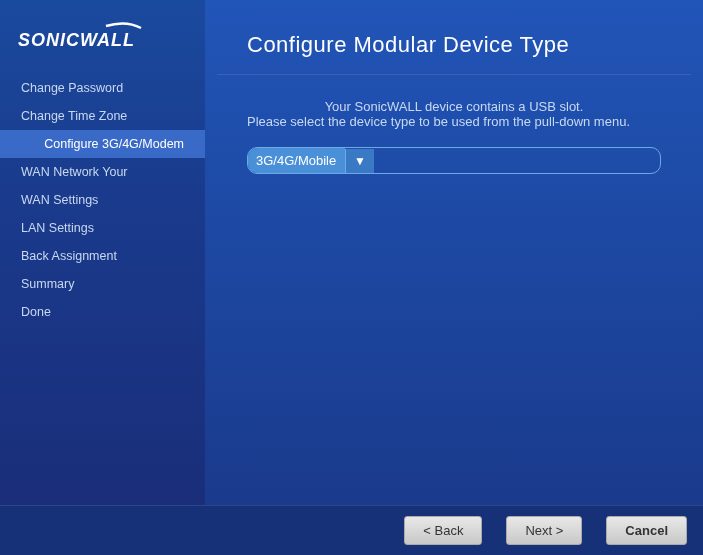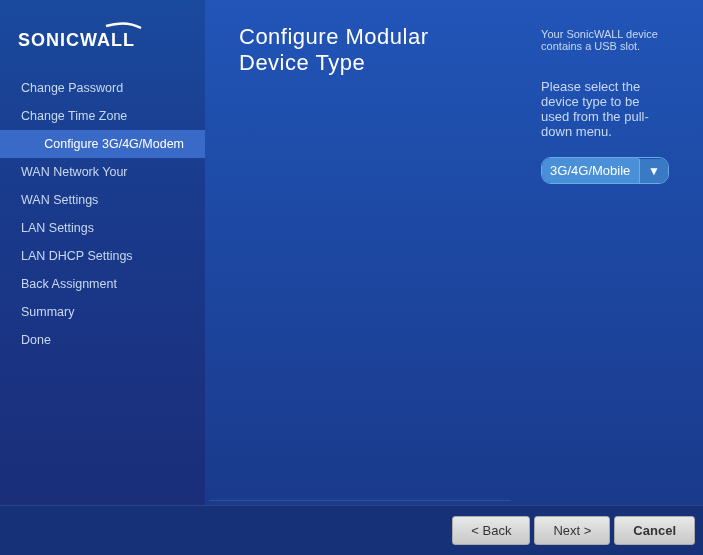--- a/index.html
+++ b/index.html
@@ -32,20 +32,21 @@
     .logo-area {
       padding: 18px 16px 16px 16px;
       display: flex;
       align-items: center;
     }
 
     .sonicwall-logo {
       color: white;
       font-size: 22px;
       font-weight: bold;
+      font-style: italic;
       letter-spacing: 1px;
       display: flex;
       align-items: center;
       gap: 4px;
     }
 
     .nav-items {
       list-style: none;
       margin-top: 4px;
     }
@@ -61,22 +62,22 @@
       background: #3a6ac8;
       color: white;
       text-align: right;
     }
 
     
     .main-content {
       flex: 1;
       background: linear-gradient(to bottom, #2255b8 0%, #1e4daa 30%, #1a3a8c 100%);
       display: flex;
-      flex-direction: row;
-      padding: 4px;
+      flex-direction: column;
+      padding: 12px;
     }
 
     .page-title-area {
       padding: 20px 30px 16px 30px;
       border-bottom: 1px solid rgba(255,255,255,0.1);
     }
 
     .page-title {
       color: white;
       font-size: 22px;
@@ -84,22 +85,23 @@
       letter-spacing: 0.5px;
     }
 
     .content-body {
       flex: 1;
       padding: 24px 30px;
     }
 
     .info-text-1 {
       color: #c8d8f0;
-      font-size: 11px;
-      margin-bottom: 27px;
+      font-size: 13px;
+      margin-bottom: 0;
+      text-align: center;
     }
 
     .info-text-2 {
       color: #c8d8f0;
       font-size: 13px;
       margin-bottom: 18px;
     }
 
     .select-container {
       display: flex;
@@ -129,24 +131,24 @@
       font-size: 12px;
       border-left: 1px solid #6aaae8;
       cursor: pointer;
       display: flex;
       align-items: center;
       justify-content: center;
     }
 
     
     .footer {
-      padding: 10px 8px;
+      padding: 10px 16px;
       display: flex;
       justify-content: flex-end;
-      gap: 4px;
+      gap: 24px;
       background: rgba(0,0,0,0.15);
       border-top: 1px solid rgba(255,255,255,0.1);
     }
 
     .btn {
       padding: 6px 18px;
       font-size: 13px;
       cursor: pointer;
       border-radius: 3px;
       border: 1px solid;
@@ -183,21 +185,20 @@
       </div>
     </div>
 
     <ul class="nav-items">
     <li class="nav-item">Change Password</li>
         <li class="nav-item">Change Time Zone</li>
         <li class="nav-item active">Configure 3G/4G/Modem</li>
         <li class="nav-item">WAN Network Your</li>
         <li class="nav-item">WAN Settings</li>
         <li class="nav-item">LAN Settings</li>
-        <li class="nav-item">LAN DHCP Settings</li>
         <li class="nav-item">Back Assignment</li>
         <li class="nav-item">Summary</li>
         <li class="nav-item">Done</li>
       </ul>
   </div>
 
   <div class="main-content">
     <div class="page-title-area">
       <h1 class="page-title">Configure Modular Device Type</h1>
     </div>

